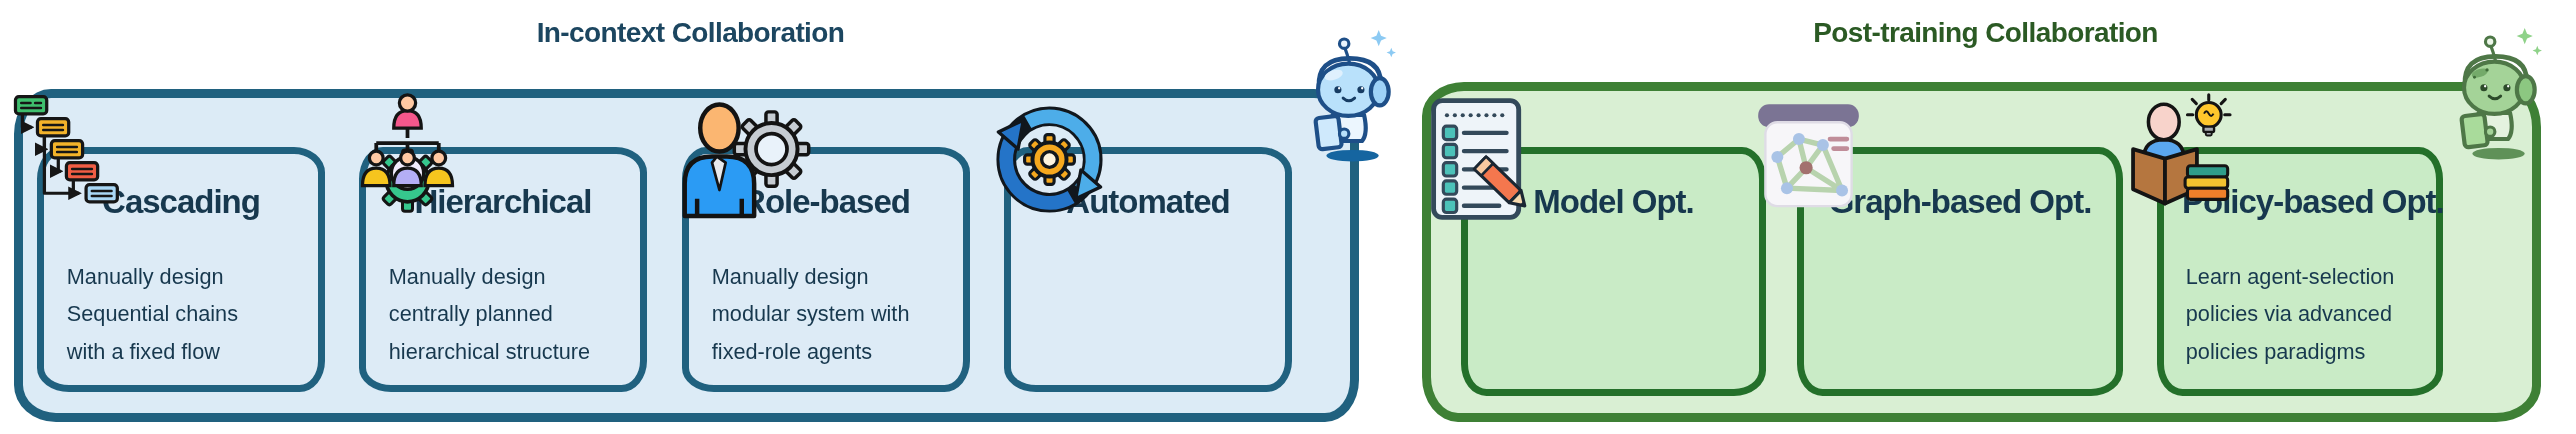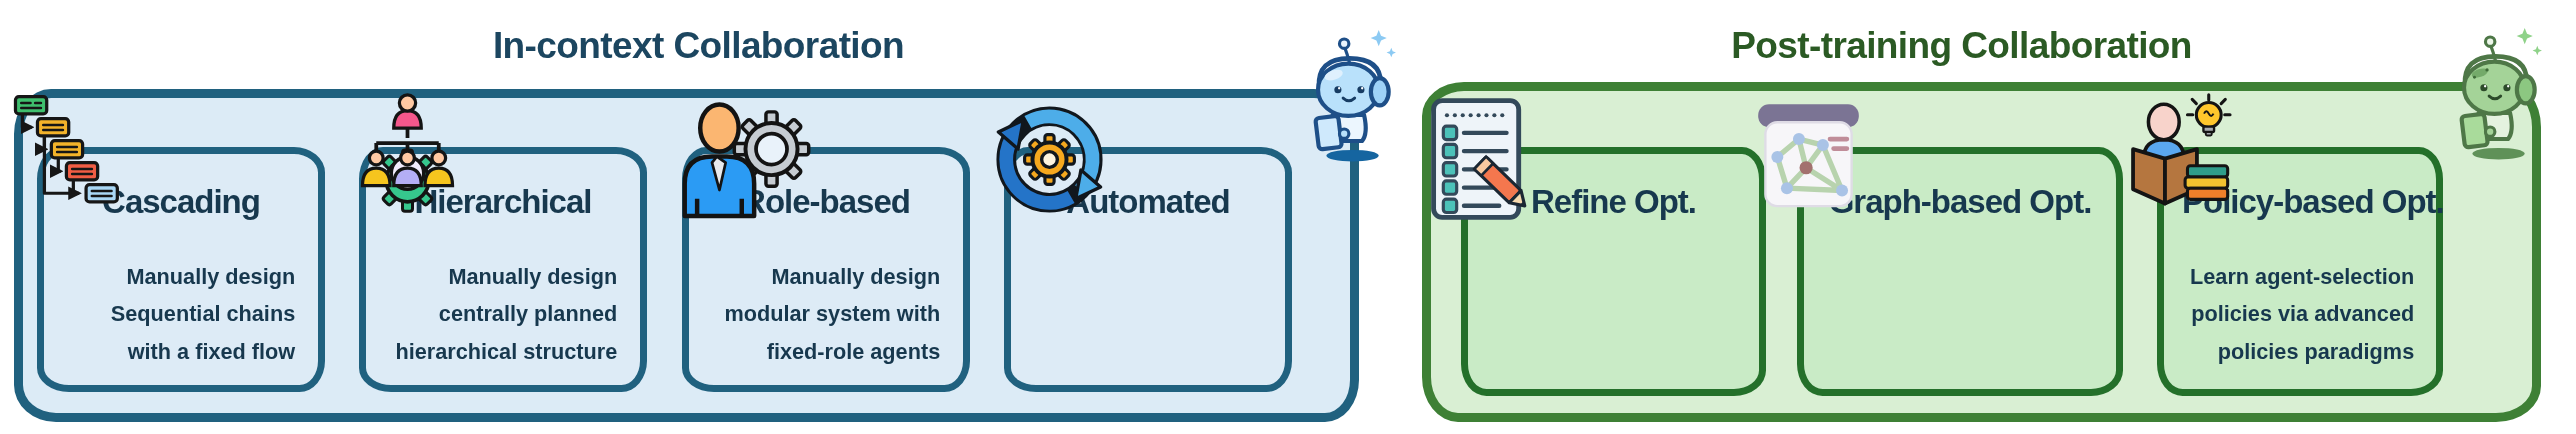--- a/index.html
+++ b/index.html
@@ -28,47 +28,47 @@
     border:9px solid var(--in-context-border);
     border-radius:37px 45px 34px 42px / 45px 34px 42px 37px;
   }
   .panel.green{
     left:1422px;top:82px;width:1119px;height:340px;
     background:var(--post-training-fill);
     border:9px solid var(--post-training-border);
     border-radius:42px 34px 45px 36px / 34px 45px 36px 45px;
   }
   .panel-title{
-    position:absolute;top:12.7px;margin:12px;z-index:2;
-    font-size:37px;font-weight:700;text-align:center;letter-spacing:-0.6px;
+    position:absolute;top:12.7px;margin:4px;z-index:2;
+    font-size:28px;font-weight:700;text-align:center;letter-spacing:-0.6px;
   }
   .panel-title.blue{left:14px;width:1345px;color:var(--in-context-title);}
-  .panel-title.green{left:1390px;width:1119px;color:var(--post-training-title);}
+  .panel-title.green{left:1422px;width:1119px;color:var(--post-training-title);}
   .card{
     position:absolute;top:147px;height:245px;box-sizing:border-box;z-index:2;
     padding:29px 19px 0;
   }
   .card.blue{
     background:var(--in-context-card-fill);
     border:7px solid var(--in-context-border);
     border-radius:24px 31px 25.5px 32px / 32px 25.5px 31px 24px;
   }
   .card.green{
     background:var(--post-training-card-fill);
     border:7.6px solid var(--post-training-card-border);
     border-radius:29px 24px 32px 25.5px / 24px 32px 25.5px 32px;
     height:249px;padding:29px 18px 0;
   }
   .card h2{
     margin:0;font-size:33px;font-weight:700;letter-spacing:-1px;
     text-align:center;color:var(--card-text);white-space:nowrap;
   }
   .card p{
-    margin:37px 0 0;font-size:21.7px;font-weight:700;line-height:1.72;
-    color:var(--card-text);white-space:pre-line;text-align:right;padding:0 3.8px;
+    margin:37px 0 0;font-size:21.7px;font-weight:400;line-height:1.72;
+    color:var(--card-text);white-space:pre-line;text-align:left;padding:0 3.8px;
   }
   .c1{left:37px;width:288px;}
   .c2{left:359px;width:288px;}
   .c3{left:682px;width:288px;}
   .c4{left:1004px;width:288px;}
   .g1{left:1461px;width:305px;}
   .g2{left:1797px;width:326px;}
   .g3{left:2157px;width:286px;}
   .ic{position:absolute;z-index:6;line-height:0;}
   #ic-cascade{left:11.5px;top:93px;width:125px;height:116px;}
@@ -109,21 +109,21 @@
     <h2>Role-based</h2>
     <p>Manually design
 modular system with
 fixed-role agents</p>
   </div>
   <div class="card blue c4">
     <h2>Automated</h2>
   </div>
 
   <div class="card green g1">
-    <h2>Refine Opt.</h2>
+    <h2>Model Opt.</h2>
   </div>
   <div class="card green g2">
     <h2>Graph-based Opt.</h2>
   </div>
   <div class="card green g3">
     <h2>Policy-based Opt.</h2>
     <p>Learn agent-selection
 policies via advanced
 policies paradigms</p>
   </div>

